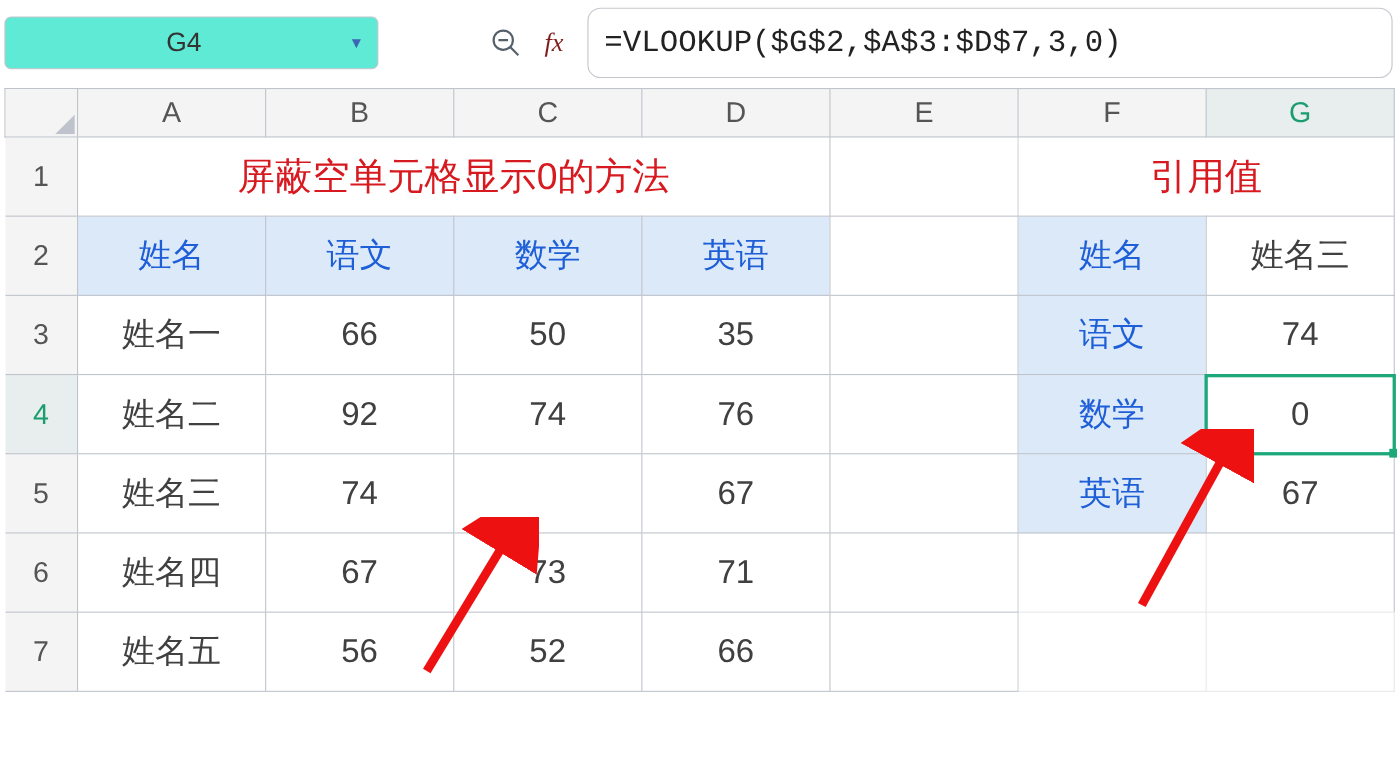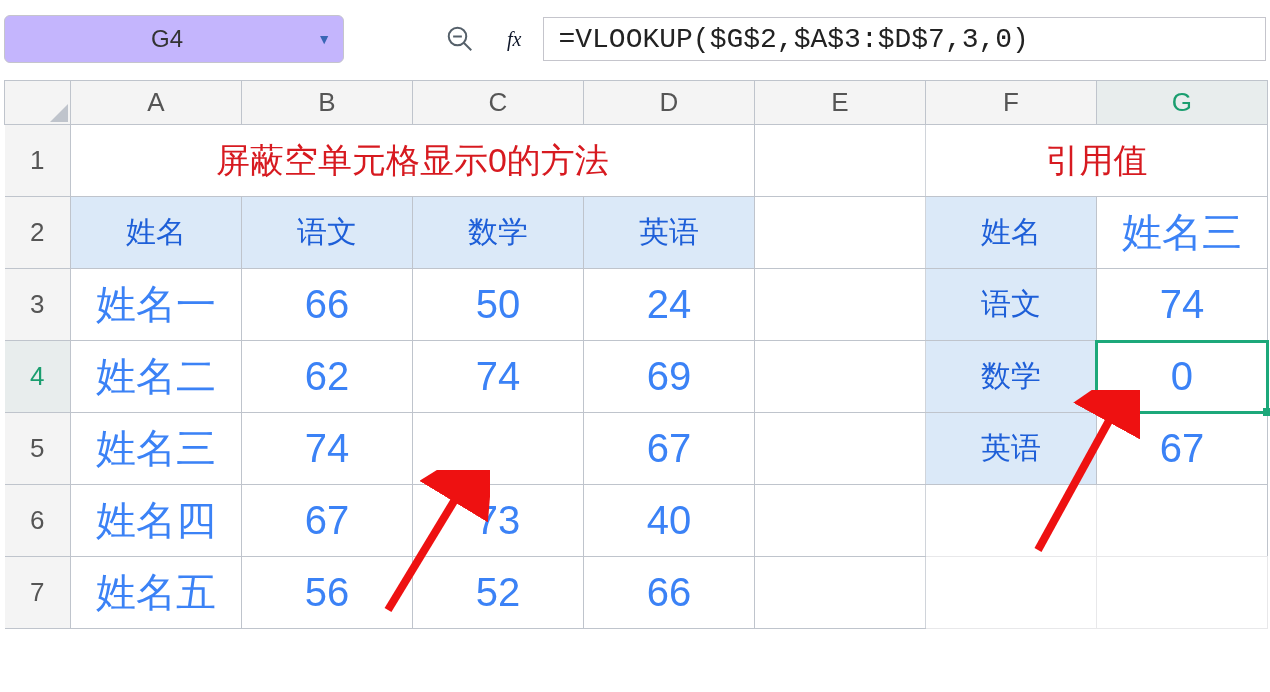--- a/index.html
+++ b/index.html
@@ -21,21 +21,21 @@
     gap: 8px;
   }
   .namebox-wrap {
     width: 340px;
     height: 48px;
     border: 1px solid #c5c5cc;
     border-radius: 6px;
     display: flex;
     align-items: center;
     padding: 0 12px;
-    background: #c4b5fd;
+    background: #5eead4;
     font-size: 24px;
     color: #333;
   }
   .namebox-wrap .nb-text {
     flex: 1;
     text-align: center;
   }
   .namebox-wrap .nb-caret {
     color: #3a66b5;
     font-size: 14px;
@@ -45,31 +45,31 @@
     height: 36px;
     display: flex;
     align-items: center;
     justify-content: center;
     color: #4a5568;
     cursor: pointer;
     margin-left: 90px;
   }
   .fx-label {
     font-style: italic;
-    font-size: 20px;
-    color: #0f172a;
+    font-size: 24px;
+    color: #7f1d1d;
     font-family: "Times New Roman", serif;
-    margin: 0 14px 0 21px;
+    margin: 0 14px 0 9px;
     cursor: pointer;
   }
   .formula-input {
     flex: 1;
-    height: 44px;
+    height: 64px;
     border: 1px solid #c5c5cc;
-    border-radius: 0;
+    border-radius: 12px;
     background: #fff;
     font-size: 28px;
     font-family: Consolas, "Courier New", monospace;
     color: #222;
     padding: 0 14px;
     outline: none;
   }
 
   
   .grid-wrap {
@@ -78,27 +78,27 @@
   }
   table.sheet {
     border-collapse: collapse;
     table-layout: fixed;
     width: 1264px;
     margin-left: 4px;
   }
   table.sheet td, table.sheet th {
     border: 1px solid #bfc4cc;
     height: 72px;
-    font-size: 40px;
+    font-size: 30px;
     text-align: center;
     vertical-align: middle;
     padding: 0;
     background: #fff;
     font-weight: normal;
-    color: #3b82f6;
+    color: #404040;
   }
   
   .col-h {
     background: #f4f4f4 !important;
     color: #555 !important;
     font-size: 26px !important;
     height: 44px !important;
   }
   .col-h.corner {
     position: relative;
@@ -235,32 +235,32 @@
     <td class="empty-col"></td>
     <td class="hdr-blue">姓名</td>
     <td class="data-cell">姓名三</td>
   </tr>
 
   <tr>
     <th class="row-h">3</th>
     <td class="data-cell">姓名一</td>
     <td class="data-cell">66</td>
     <td class="data-cell">50</td>
-    <td class="data-cell">24</td>
+    <td class="data-cell">35</td>
     <td class="empty-col"></td>
     <td class="hdr-blue">语文</td>
     <td class="data-cell">74</td>
   </tr>
 
   <tr>
     <th class="row-h sel">4</th>
     <td class="data-cell">姓名二</td>
-    <td class="data-cell">62</td>
+    <td class="data-cell">92</td>
     <td class="data-cell">74</td>
-    <td class="data-cell">69</td>
+    <td class="data-cell">76</td>
     <td class="empty-col"></td>
     <td class="hdr-blue">数学</td>
     <td class="data-cell active-cell">0</td>
   </tr>
 
   <tr>
     <th class="row-h">5</th>
     <td class="data-cell">姓名三</td>
     <td class="data-cell">74</td>
     <td class="data-cell"></td>
@@ -268,21 +268,21 @@
     <td class="empty-col"></td>
     <td class="hdr-blue">英语</td>
     <td class="data-cell">67</td>
   </tr>
 
   <tr>
     <th class="row-h">6</th>
     <td class="data-cell">姓名四</td>
     <td class="data-cell">67</td>
     <td class="data-cell">73</td>
-    <td class="data-cell">40</td>
+    <td class="data-cell">71</td>
     <td class="empty-col"></td>
     <td class="data-cell" style="border-bottom-color:#e8e8ea;border-right-color:#e8e8ea"></td>
     <td class="data-cell" style="border-bottom-color:#e8e8ea;border-left-color:#e8e8ea"></td>
   </tr>
 
   <tr>
     <th class="row-h">7</th>
     <td class="data-cell">姓名五</td>
     <td class="data-cell">56</td>
     <td class="data-cell">52</td>

